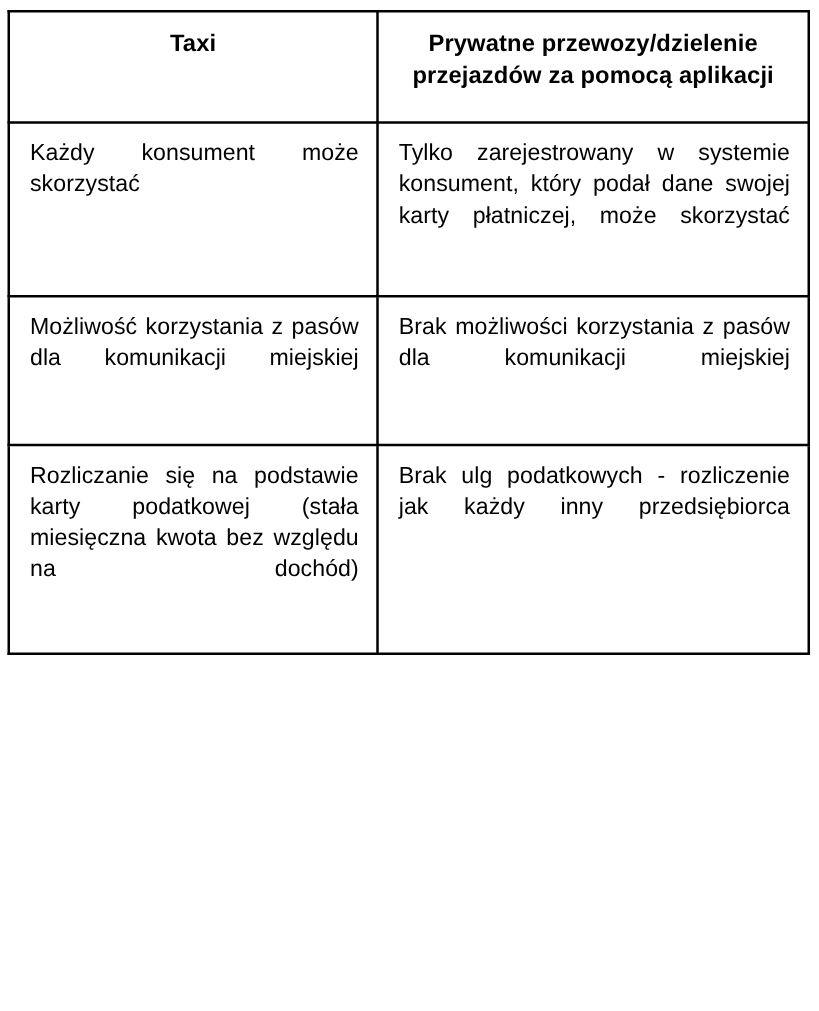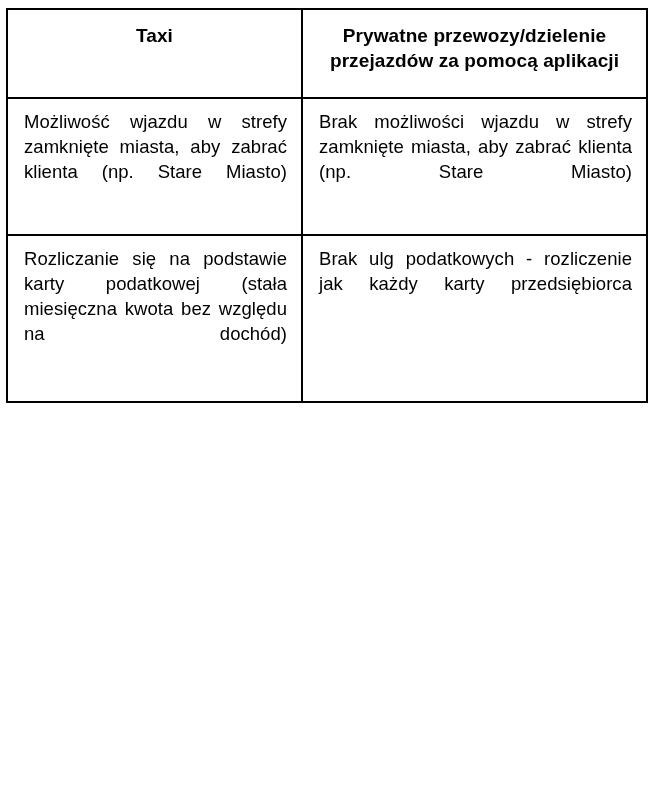--- a/index.html
+++ b/index.html
@@ -95,37 +95,45 @@
         <th>
           <span class="hdr-text">Taxi</span>
         </th>
         <th>
           <span class="hdr-text">Prywatne przewozy/dzielenie przejazdów za pomocą aplikacji</span>
         </th>
       </tr>
     </thead>
 
     <tbody>
+      <tr class="row-1">
+        <td>
+          <span class="cell-text">Każdy konsument może skorzystać</span>
+        </td>
+        <td>
+          <span class="cell-text">Tylko zarejestrowany w systemie konsument, który podał dane swojej karty płatniczej, może skorzystać</span>
+        </td>
+      </tr>
 
 
 
-
-      <tr class="row-5">
+      <tr class="row-4">
         <td>
-          <span class="cell-text">Możliwość wjazdu w strefy zamknięte miasta, aby zabrać klienta (np. Stare Miasto)</span>
+          <span class="cell-text">Możliwość korzystania z pasów dla komunikacji miejskiej</span>
         </td>
         <td>
-          <span class="cell-text">Brak możliwości wjazdu w strefy zamknięte miasta, aby zabrać klienta (np. Stare Miasto)</span>
+          <span class="cell-text">Brak możliwości korzystania z pasów dla komunikacji miejskiej</span>
         </td>
       </tr>
+
 
       <tr class="row-6">
         <td>
           <span class="cell-text">Rozliczanie się na podstawie karty podatkowej (stała miesięczna kwota bez względu na dochód)</span>
         </td>
         <td>
-          <span class="cell-text">Brak ulg podatkowych - rozliczenie jak każdy karty przedsiębiorca</span>
+          <span class="cell-text">Brak ulg podatkowych - rozliczenie jak każdy inny przedsiębiorca</span>
         </td>
       </tr>
     </tbody>
   </table>
 
 </div>
 
 </body></html>

